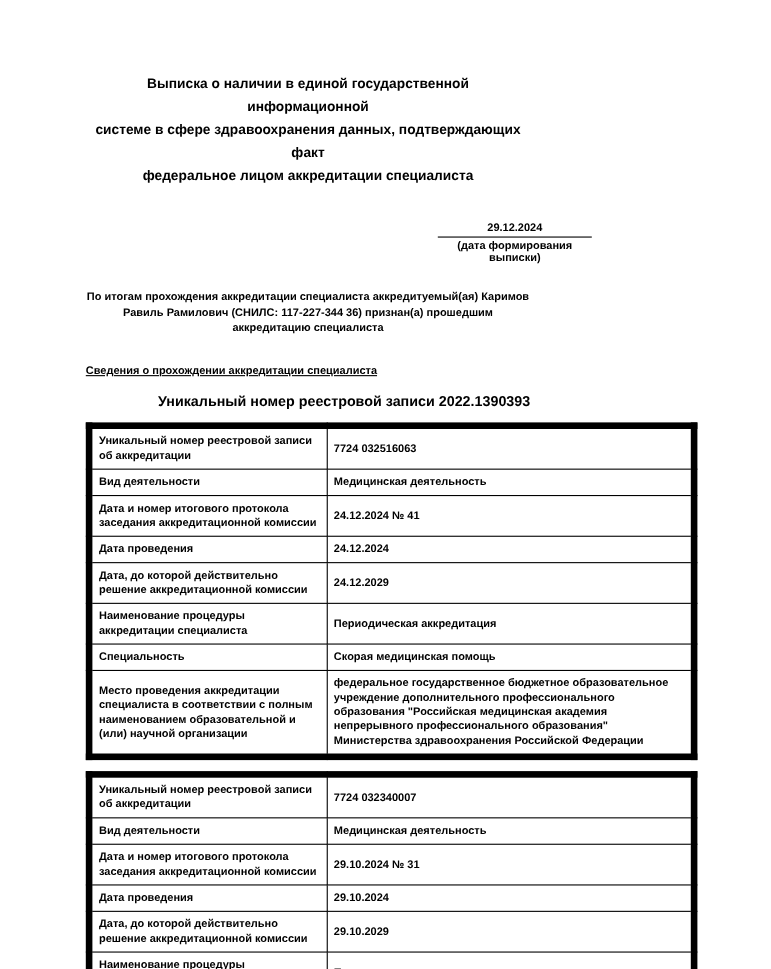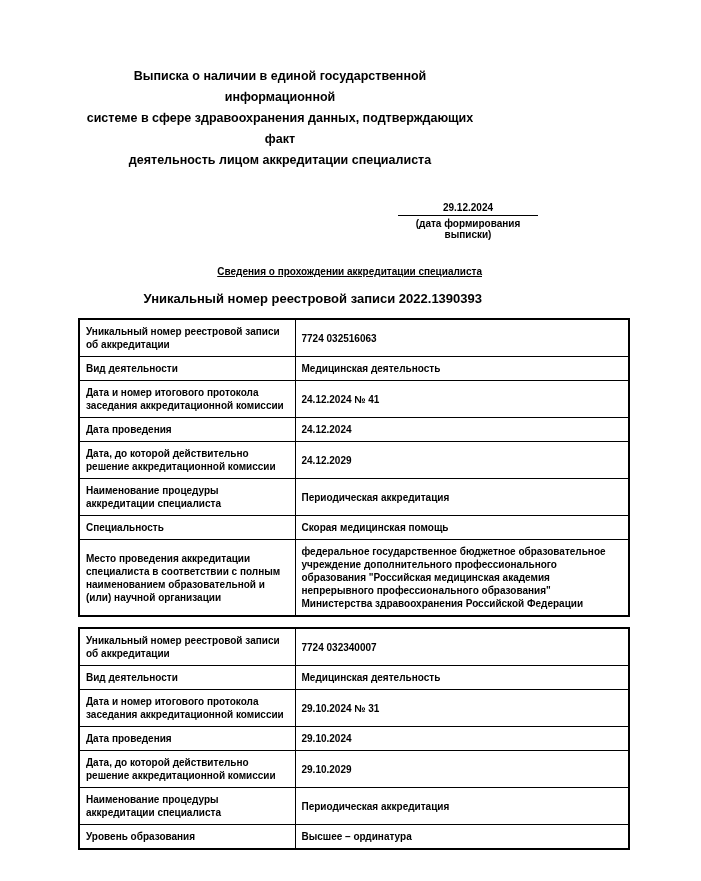--- a/index.html
+++ b/index.html
@@ -47,34 +47,34 @@
   }
   .intro {
     margin: 24px auto 0 auto;
     text-align: center;
     font-size: 10px;
     line-height: 14px;
     max-width: 556px;
   }
   .section-heading {
     margin: 26px auto 0 auto;
-    text-align: right;
+    text-align: left;
     font-size: 10px;
     text-decoration: underline;
   }
   .record-heading {
     margin: 14px auto 0 auto;
     text-align: right;
     font-size: 13px;
   }
   table.acc-table {
     width: 550px;
     margin: 12px 0 0 0;
     border-collapse: collapse;
-    border: 2px solid #000000;
+    border: 6px solid #000000;
     table-layout: fixed;
   }
   table.acc-table + table.acc-table { margin-top: 10px; }
   table.acc-table td {
     border: 1px solid #000;
     font-size: 10px;
     line-height: 13px;
     font-weight: bold;
     padding: 5px 8px 5px 6px;
     vertical-align: middle;
@@ -84,28 +84,29 @@
   table.acc-table td.value { width: 334px; }
 </style>
 </head>
 <body>
 
 <div class="page">
 
   <h1 class="doc-title">
     <span>Выписка о наличии в единой государственной информационной</span><br>
     <span>системе в сфере здравоохранения данных, подтверждающих факт</span><br>
-    <span>деятельность лицом аккредитации специалиста</span>
+    <span>федеральное лицом аккредитации специалиста</span>
   </h1>
 
   <div class="date-block">
     <span class="date-value">29.12.2024</span>
     <span class="date-caption">(дата формирования выписки)</span>
   </div>
 
+  <p class="intro">По итогам прохождения аккредитации специалиста аккредитуемый(ая) Каримов Равиль Рамилович (СНИЛС: 117-227-344 36) признан(а) прошедшим аккредитацию специалиста</p>
 
   <p class="section-heading">Сведения о прохождении аккредитации специалиста</p>
 
   <p class="record-heading">Уникальный номер реестровой записи 2022.1390393</p>
 
   <table class="acc-table">
     <tbody>
         <tr>
           <td class="label">Уникальный номер реестровой записи об аккредитации</td>
           <td class="value">7724 032516063</td>

